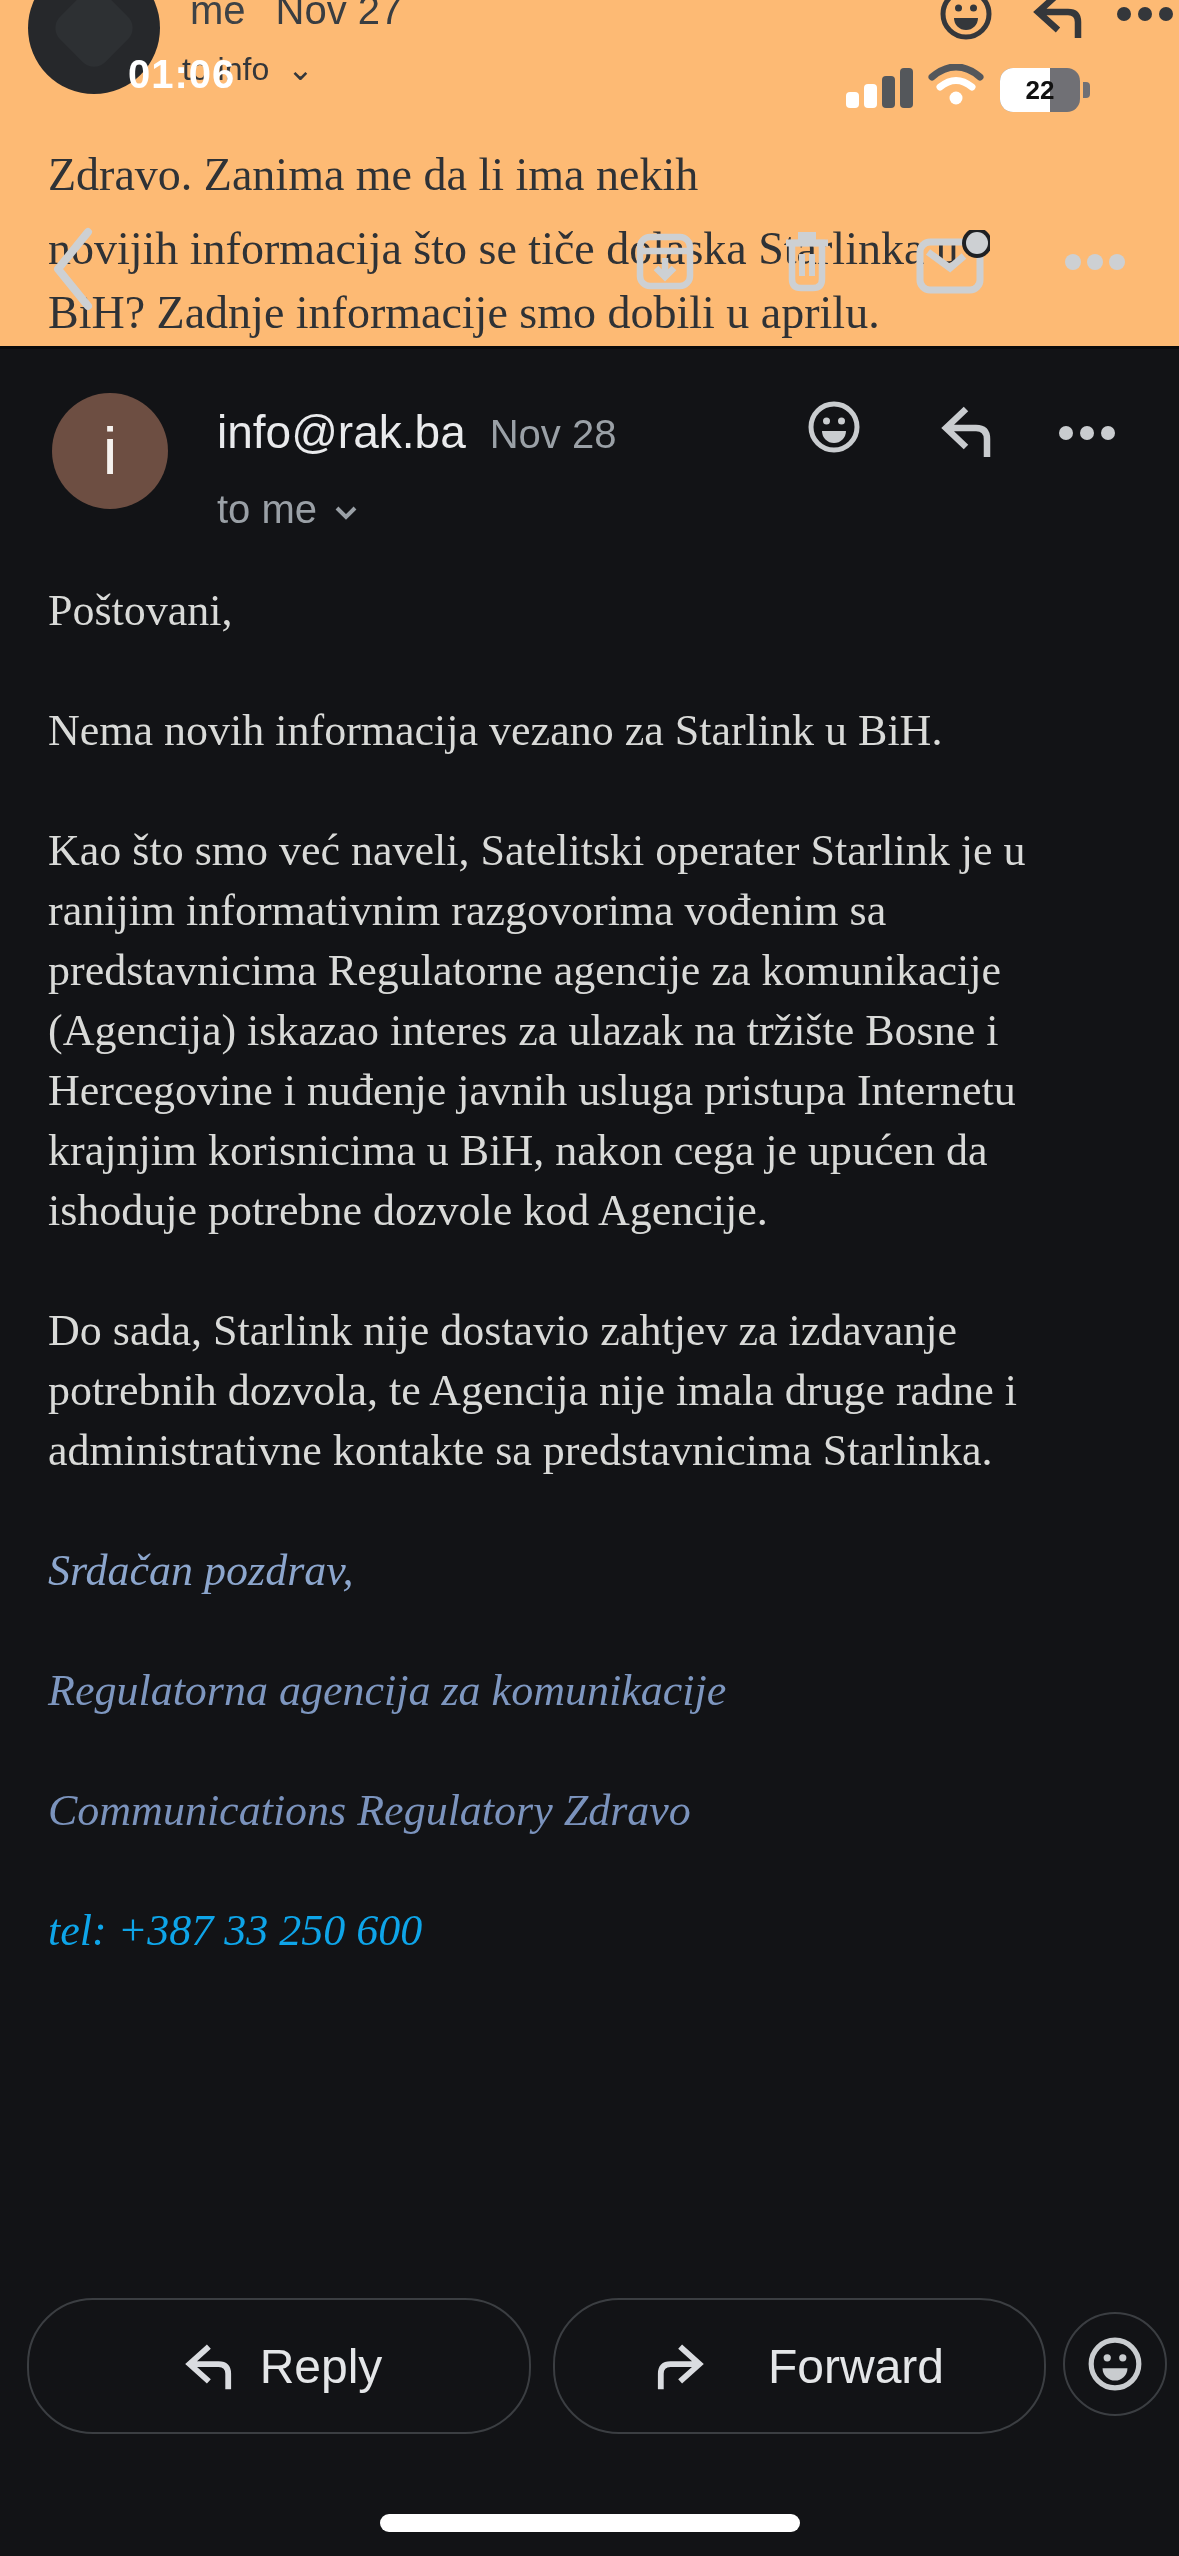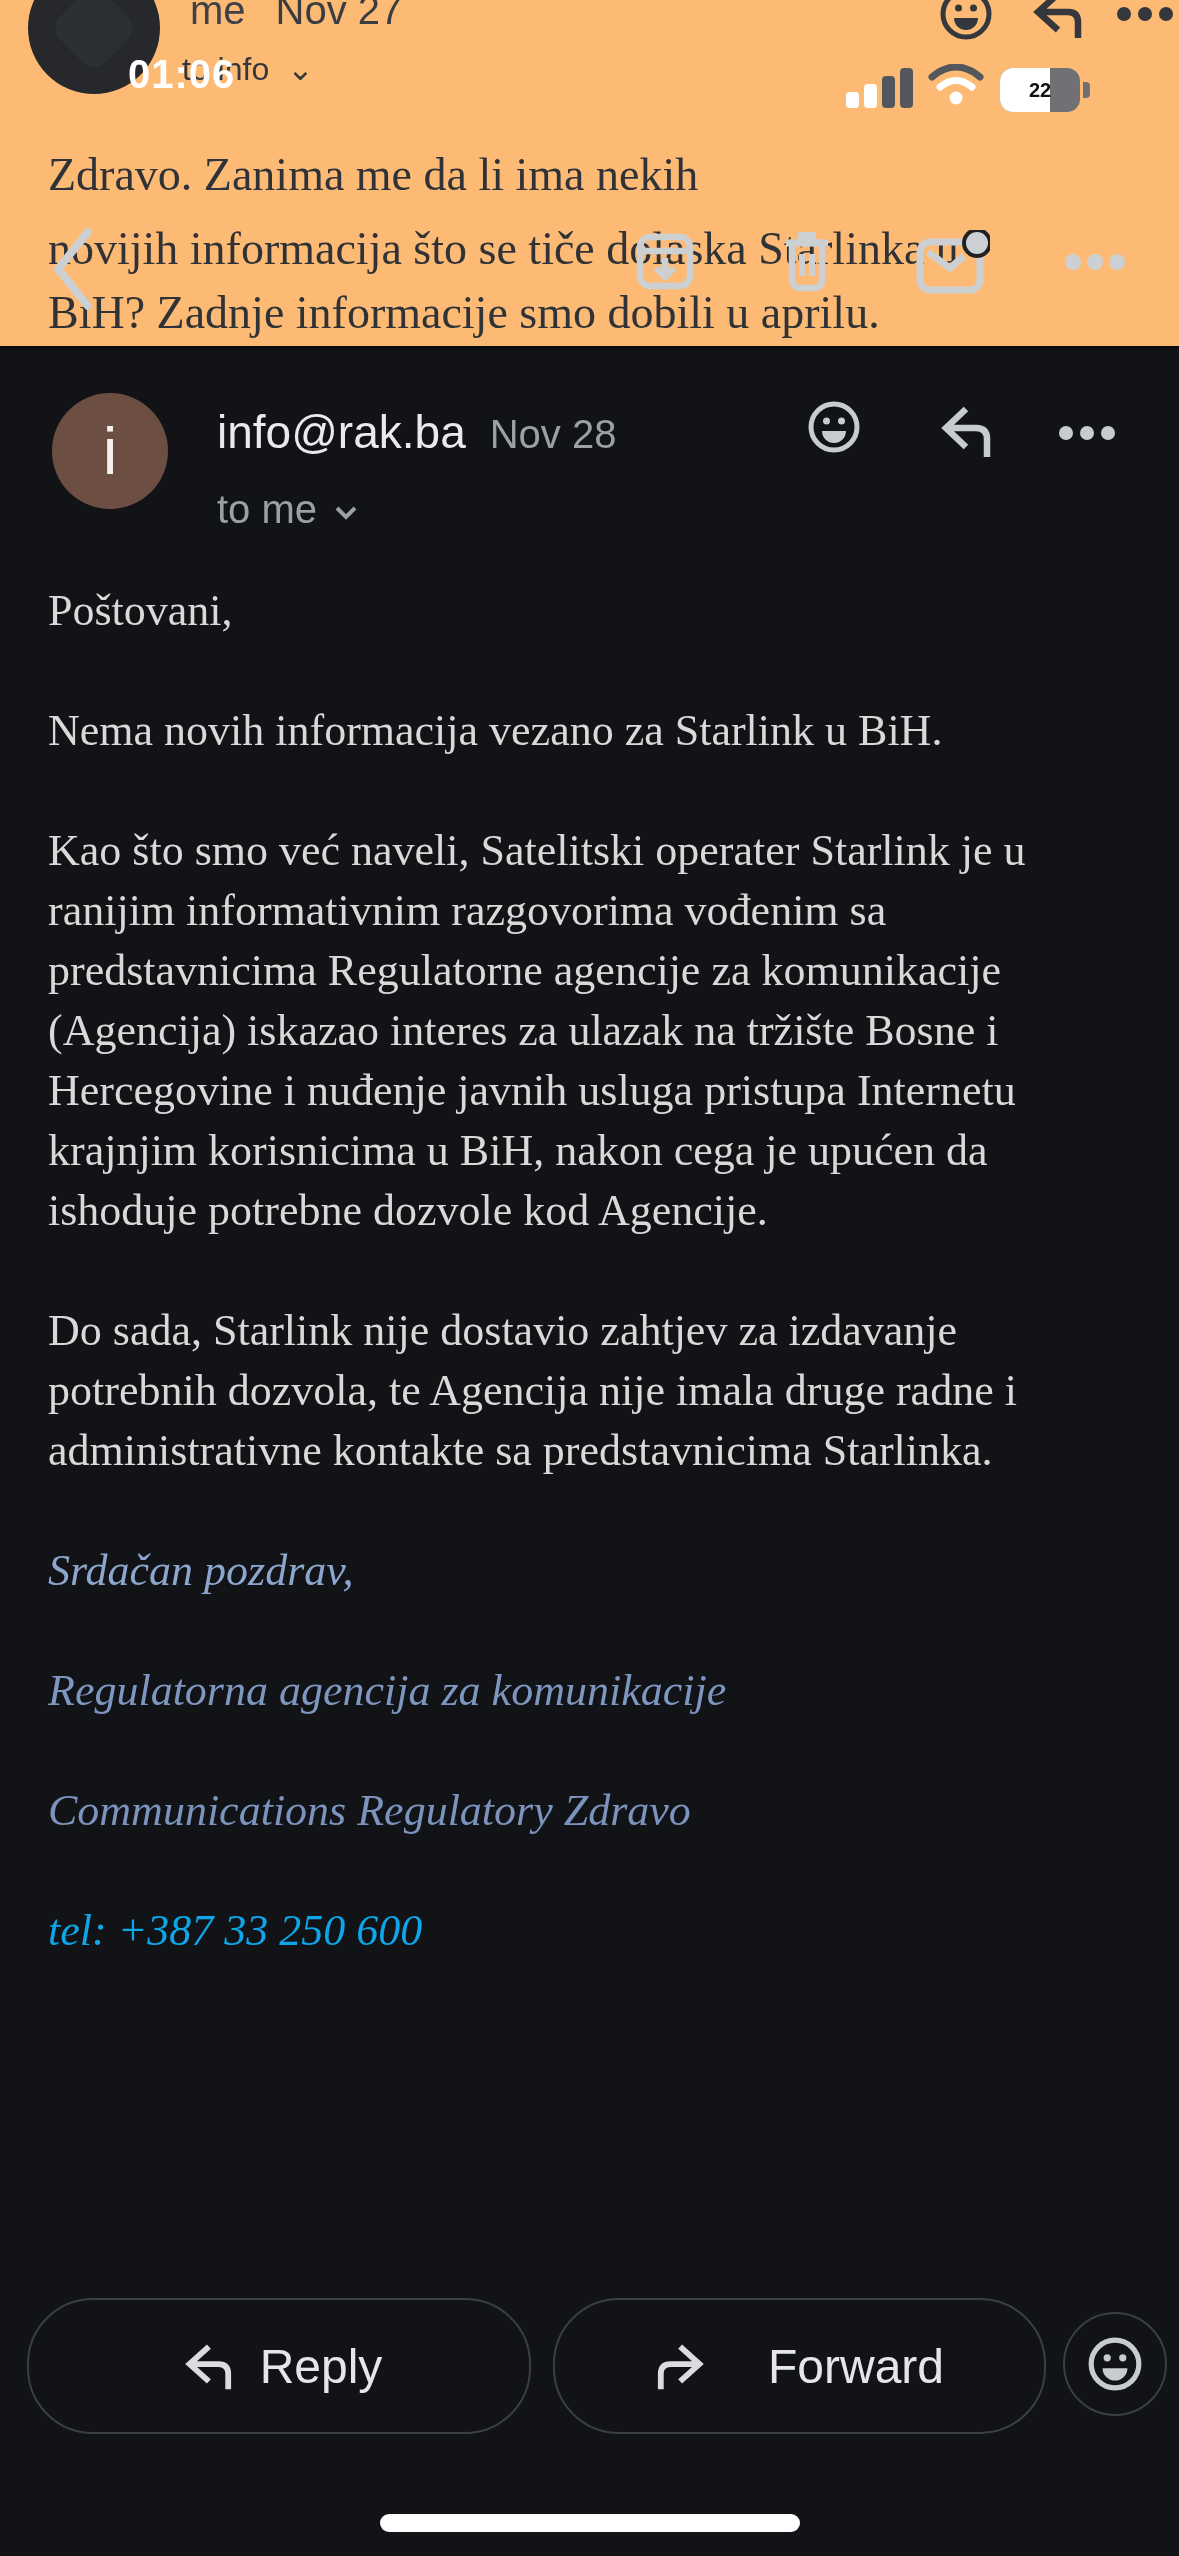--- a/index.html
+++ b/index.html
@@ -46,21 +46,21 @@
   .signal .b1{left:0;height:16px;}
   .signal .b2{left:18px;height:24px;}
   .signal .b3{left:36px;height:32px;background:#54575b;}
   .signal .b4{left:54px;height:40px;background:#54575b;}
   .wifi{position:absolute;left:928px;top:64px;}
   .battery{position:absolute;left:1000px;top:68px;width:92px;height:44px;}
   .batt-body{position:absolute;left:0;top:0;width:80px;height:44px;border-radius:13px;background:#707075;overflow:hidden;}
   .batt-fill{position:absolute;left:0;top:0;width:50px;height:44px;background:#ffffff;}
   .batt-num{
     position:absolute;left:0;top:0;width:80px;height:44px;display:flex;align-items:center;justify-content:center;
-    font-size:20px;font-weight:700;color:#111;z-index:2;
+    font-size:26px;font-weight:700;color:#111;z-index:2;
   }
   .batt-nub{position:absolute;left:83px;top:14px;width:7px;height:16px;border-radius:0 4px 4px 0;background:#707075;}
   
   .navbar{position:absolute;top:210px;left:0;width:1179px;height:120px;z-index:4;}
   .nav-ic{position:absolute;color:#cdd0d3;}
   
   .card{
     position:absolute;top:346px;left:0;width:1179px;height:2210px;
     background:#121316;border-top:3px solid #0a0b0c;z-index:3;
   }

